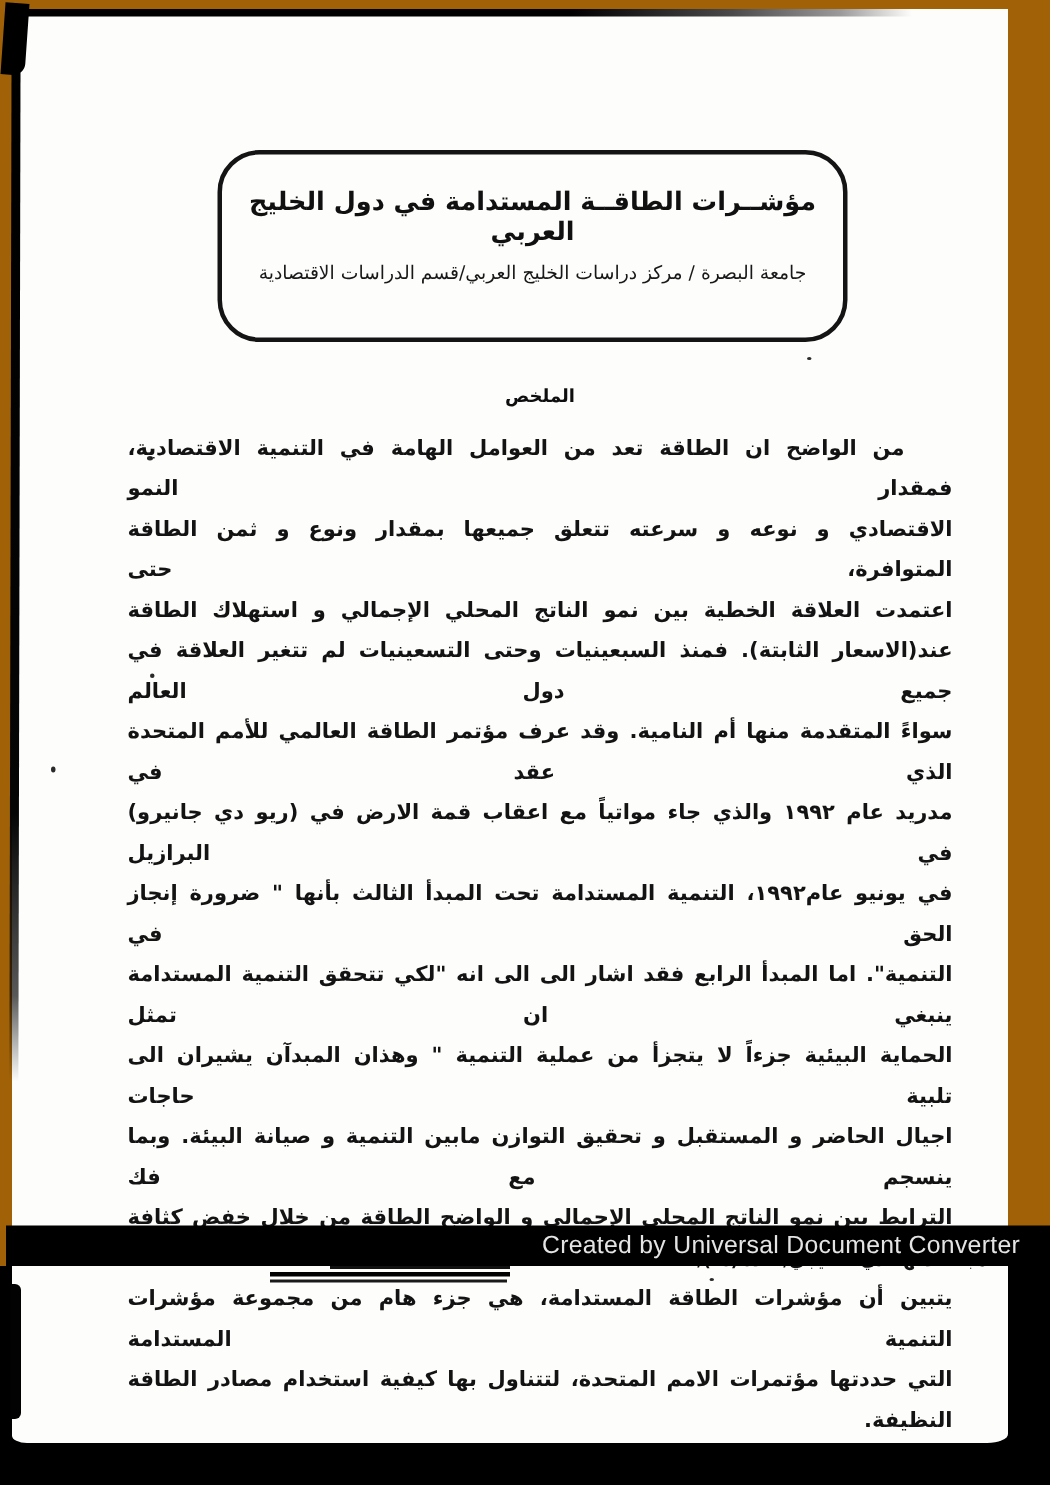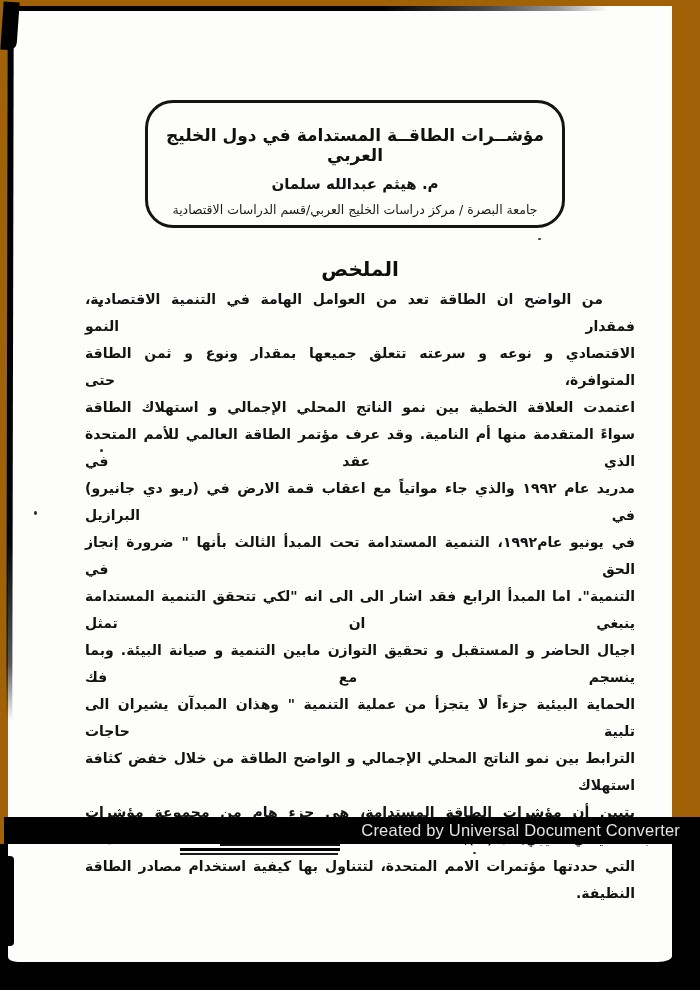--- a/index.html
+++ b/index.html
@@ -52,21 +52,21 @@
     background:#fdfdfc;
   }
   .doc-title{font-size:17px;font-weight:700;color:#101010;letter-spacing:.2px;}
   .doc-author{font-size:15px;font-weight:700;color:#141414;margin-top:10px;}
   .doc-affiliation{font-size:12.5px;font-weight:400;color:#181818;margin-top:9px;}
 
   
   .abstract-heading{
     position:absolute;left:77px;top:251px;width:550px;
     text-align:center;direction:rtl;
-    font-size:20px;font-weight:700;color:#0e0e0e;
+    font-size:12px;font-weight:700;color:#0e0e0e;
   }
   .body-text{
     position:absolute;left:77px;top:280px;width:550px;
     direction:rtl;
     font-size:14px;font-weight:700;color:#131313;
     line-height:27px;
   }
   .line{
     text-align:justify;text-align-last:justify;
     white-space:normal;
@@ -114,36 +114,36 @@
     <div class="art-leftstrip2"></div>
     <div class="art-cornerblob"></div>
     <div class="speck s1"></div>
     <div class="speck s2"></div>
     <div class="speck s3"></div>
     <div class="speck s4"></div>
     <div class="speck s5"></div>
 
     <div class="title-box">
       <div class="doc-title">مؤشــرات الطاقــة المستدامة في دول الخليج العربي</div>
-      <div class="doc-author">م. هيثم عبدالله سلمان</div>
       <div class="doc-affiliation">جامعة البصرة / مركز دراسات الخليج العربي/قسم الدراسات الاقتصادية</div>
     </div>
 
     <div class="abstract-heading">الملخص</div>
 
     <div class="body-text">
       <div class="line indent">من الواضح ان الطاقة تعد من العوامل الهامة في التنمية الاقتصادية، فمقدار النمو</div>
       <div class="line">الاقتصادي و نوعه  و سرعته تتعلق جميعها بمقدار ونوع و ثمن الطاقة المتوافرة، حتى</div>
       <div class="line">اعتمدت العلاقة الخطية بين نمو الناتج المحلي الإجمالي و استهلاك الطاقة</div>
+      <div class="line">عند(الاسعار الثابتة). فمنذ السبعينيات وحتى التسعينيات لم تتغير العلاقة  في جميع دول العالم</div>
       <div class="line">سواءً المتقدمة منها أم النامية. وقد عرف مؤتمر الطاقة العالمي للأمم المتحدة الذي عقد في</div>
       <div class="line">مدريد عام ١٩٩٢ والذي جاء مواتياً مع اعقاب قمة الارض في (ريو دي جانيرو) في البرازيل</div>
       <div class="line">في يونيو عام١٩٩٢، التنمية المستدامة تحت المبدأ الثالث بأنها " ضرورة إنجاز الحق في</div>
       <div class="line">التنمية". اما المبدأ الرابع فقد اشار الى الى انه  "لكي تتحقق التنمية المستدامة ينبغي ان تمثل</div>
+      <div class="line">الحماية البيئية جزءاً لا يتجزأ من عملية التنمية  " وهذان المبدآن يشيران الى تلبية حاجات</div>
       <div class="line">اجيال الحاضر و المستقبل و تحقيق التوازن مابين التنمية و صيانة البيئة. وبما ينسجم مع فك</div>
-      <div class="line">الحماية البيئية جزءاً لا يتجزأ من عملية التنمية  " وهذان المبدآن يشيران الى تلبية حاجات</div>
       <div class="line">الترابط بين نمو الناتج المحلي الإجمالي و الواضح الطاقة من خلال خفض كثافة استهلاك</div>
       <div class="line">يتبين أن مؤشرات الطاقة المستدامة، هي جزء هام من مجموعة مؤشرات التنمية المستدامة</div>
       <div class="line lastline">التي حددتها مؤتمرات الامم المتحدة، لتتناول بها كيفية استخدام مصادر الطاقة النظيفة.</div>
 
     </div>
 
     <div class="footer-journal">مجلة الاقتصادي الخليجي/العدد (١٤)/ ٢٠٠٧</div>
     <div class="footer-rule">
       <div class="r1"></div>
       <div class="r2"></div>

